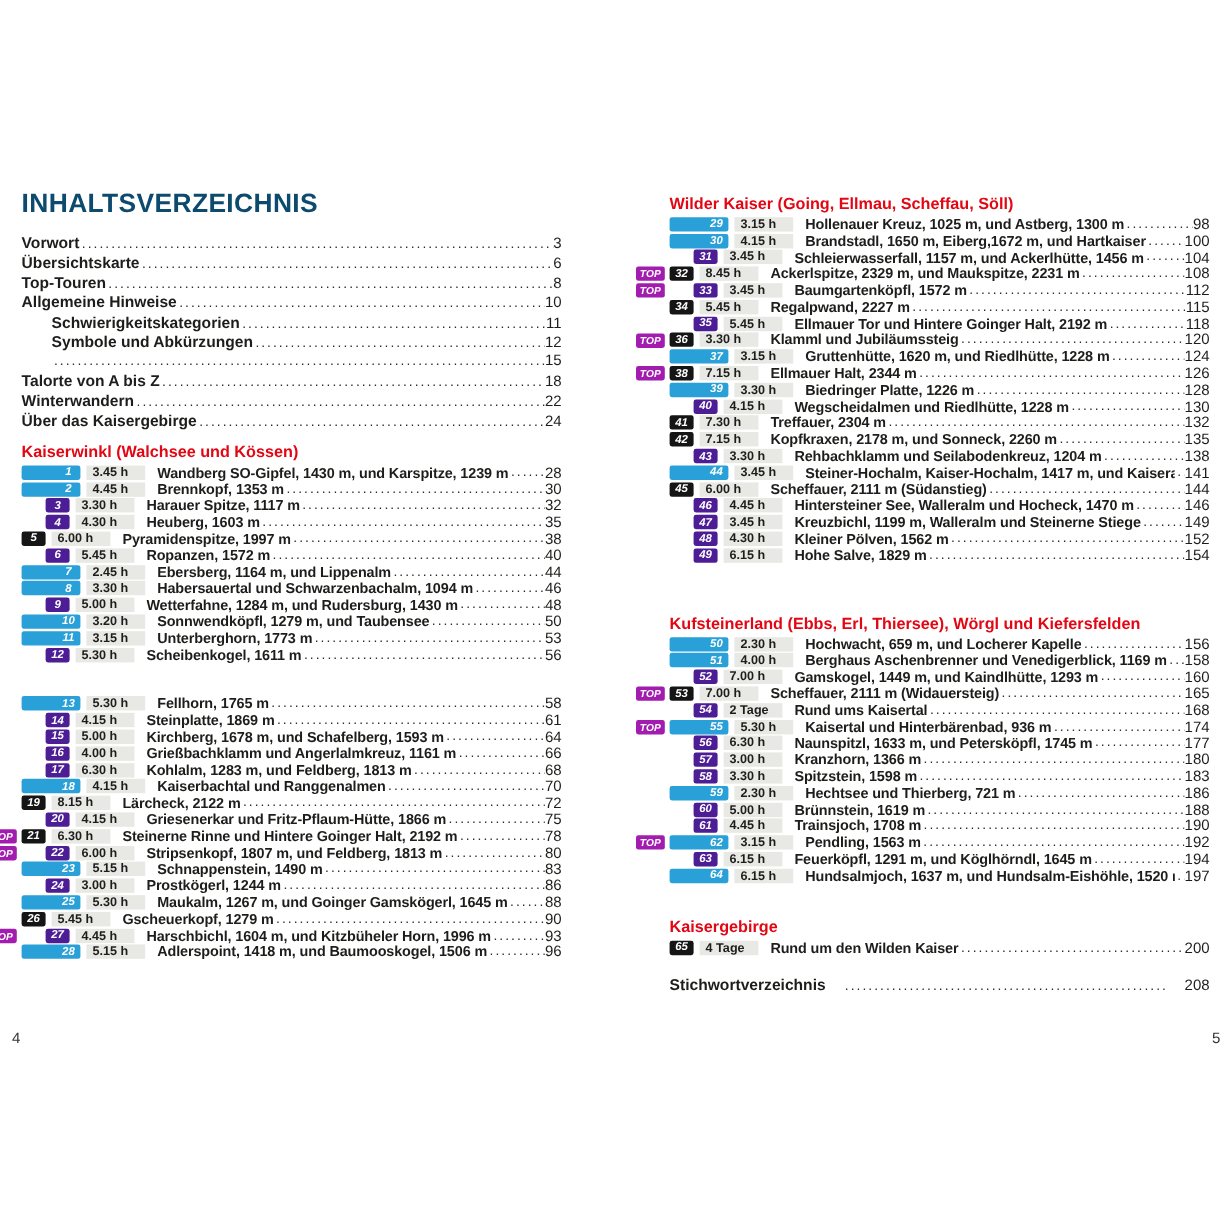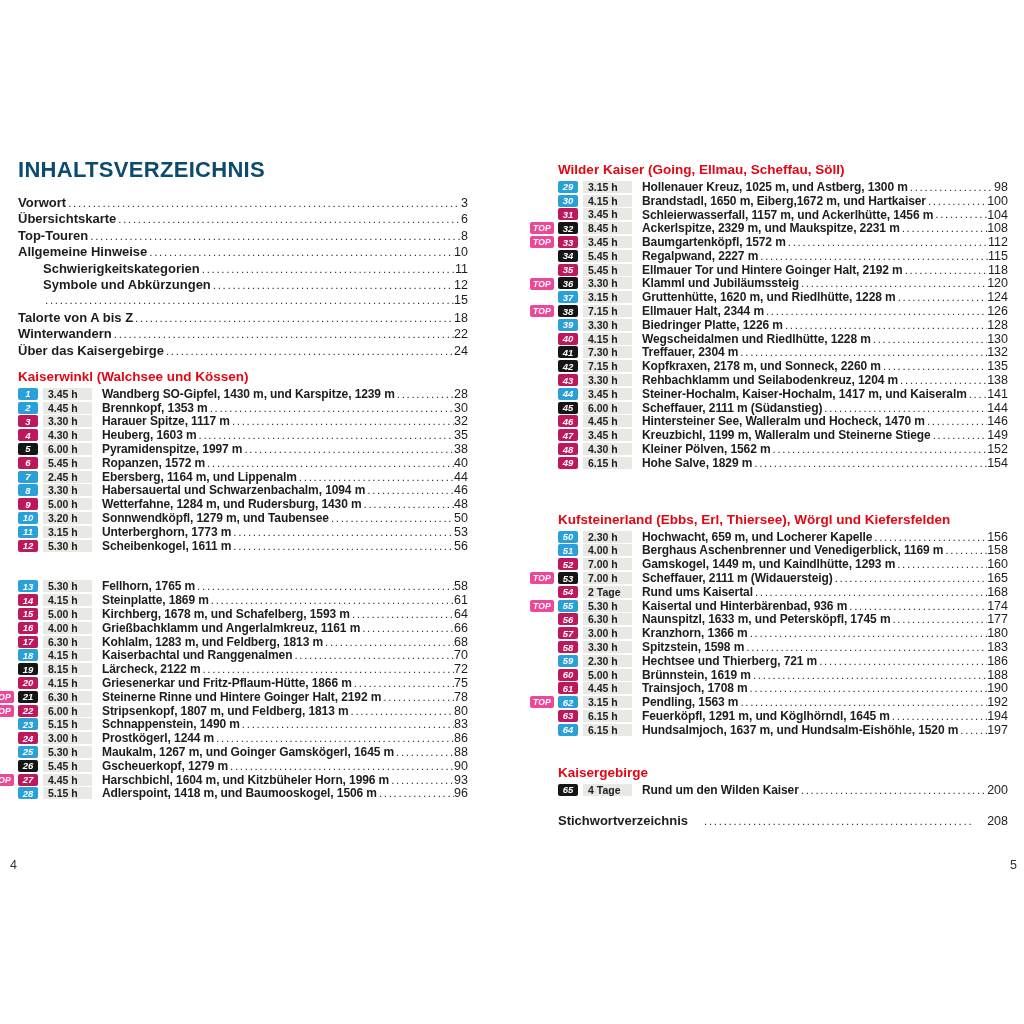--- a/index.html
+++ b/index.html
@@ -27,28 +27,28 @@
   #col-left  .section:nth-child(1){margin-top:10px;}
   #col-left  .section:nth-child(2){margin-top:27px;}
   #col-right .section:nth-child(1){margin-top:4px;}
   #col-right .section:nth-child(2){margin-top:42px;}
   #col-right .section:nth-child(3){margin-top:28px;}
   .section-heading{color:#e30613;font-weight:700;font-size:13.5px;line-height:15px;margin-bottom:3px;white-space:nowrap;}
 
   .tour-row{display:flex;align-items:center;height:13.8px;position:relative;}
   .num-badge{flex:0 0 20px;height:12px;border-radius:2px;color:#fff;font-size:9.5px;
     font-weight:700;font-style:italic;display:flex;align-items:center;justify-content:center;margin-right:5px;}
-  .g-blue{background:#2aa0d8;}
-  .g-red{background:#be185d;}
+  .g-blue{background:#2aa0d8;padding-left:29px;}
+  .g-red{background:#4c1d95;margin-left:20px;}
   .g-black{background:#151515;}
   .time{flex:0 0 44px;height:12px;background:#e8e8e4;font-size:10.5px;font-weight:700;
     padding-left:5px;line-height:12.5px;margin-right:10px;white-space:nowrap;}
   .name{font-size:12px;font-weight:700;white-space:nowrap;overflow:hidden;flex-shrink:1;letter-spacing:-.1px;}
   .top-badge{position:absolute;left:-28px;top:1px;width:24px;height:12px;border-radius:2px;
-    background:#ec4899;color:#fff;font-size:8.5px;font-weight:700;font-style:italic;
+    background:#a21caf;color:#fff;font-size:8.5px;font-weight:700;font-style:italic;
     display:none;align-items:center;justify-content:center;letter-spacing:.2px;}
   .tour-row.has-top .top-badge{display:flex;}
 
   .index-row{margin-top:17px;gap:14px;}
   .folio{position:absolute;top:858px;font-size:12.5px;font-weight:400;color:#333;}
   #folio-left{left:10px;}
   #folio-right{right:7px;}
 </style>
 </head>
 <body>

